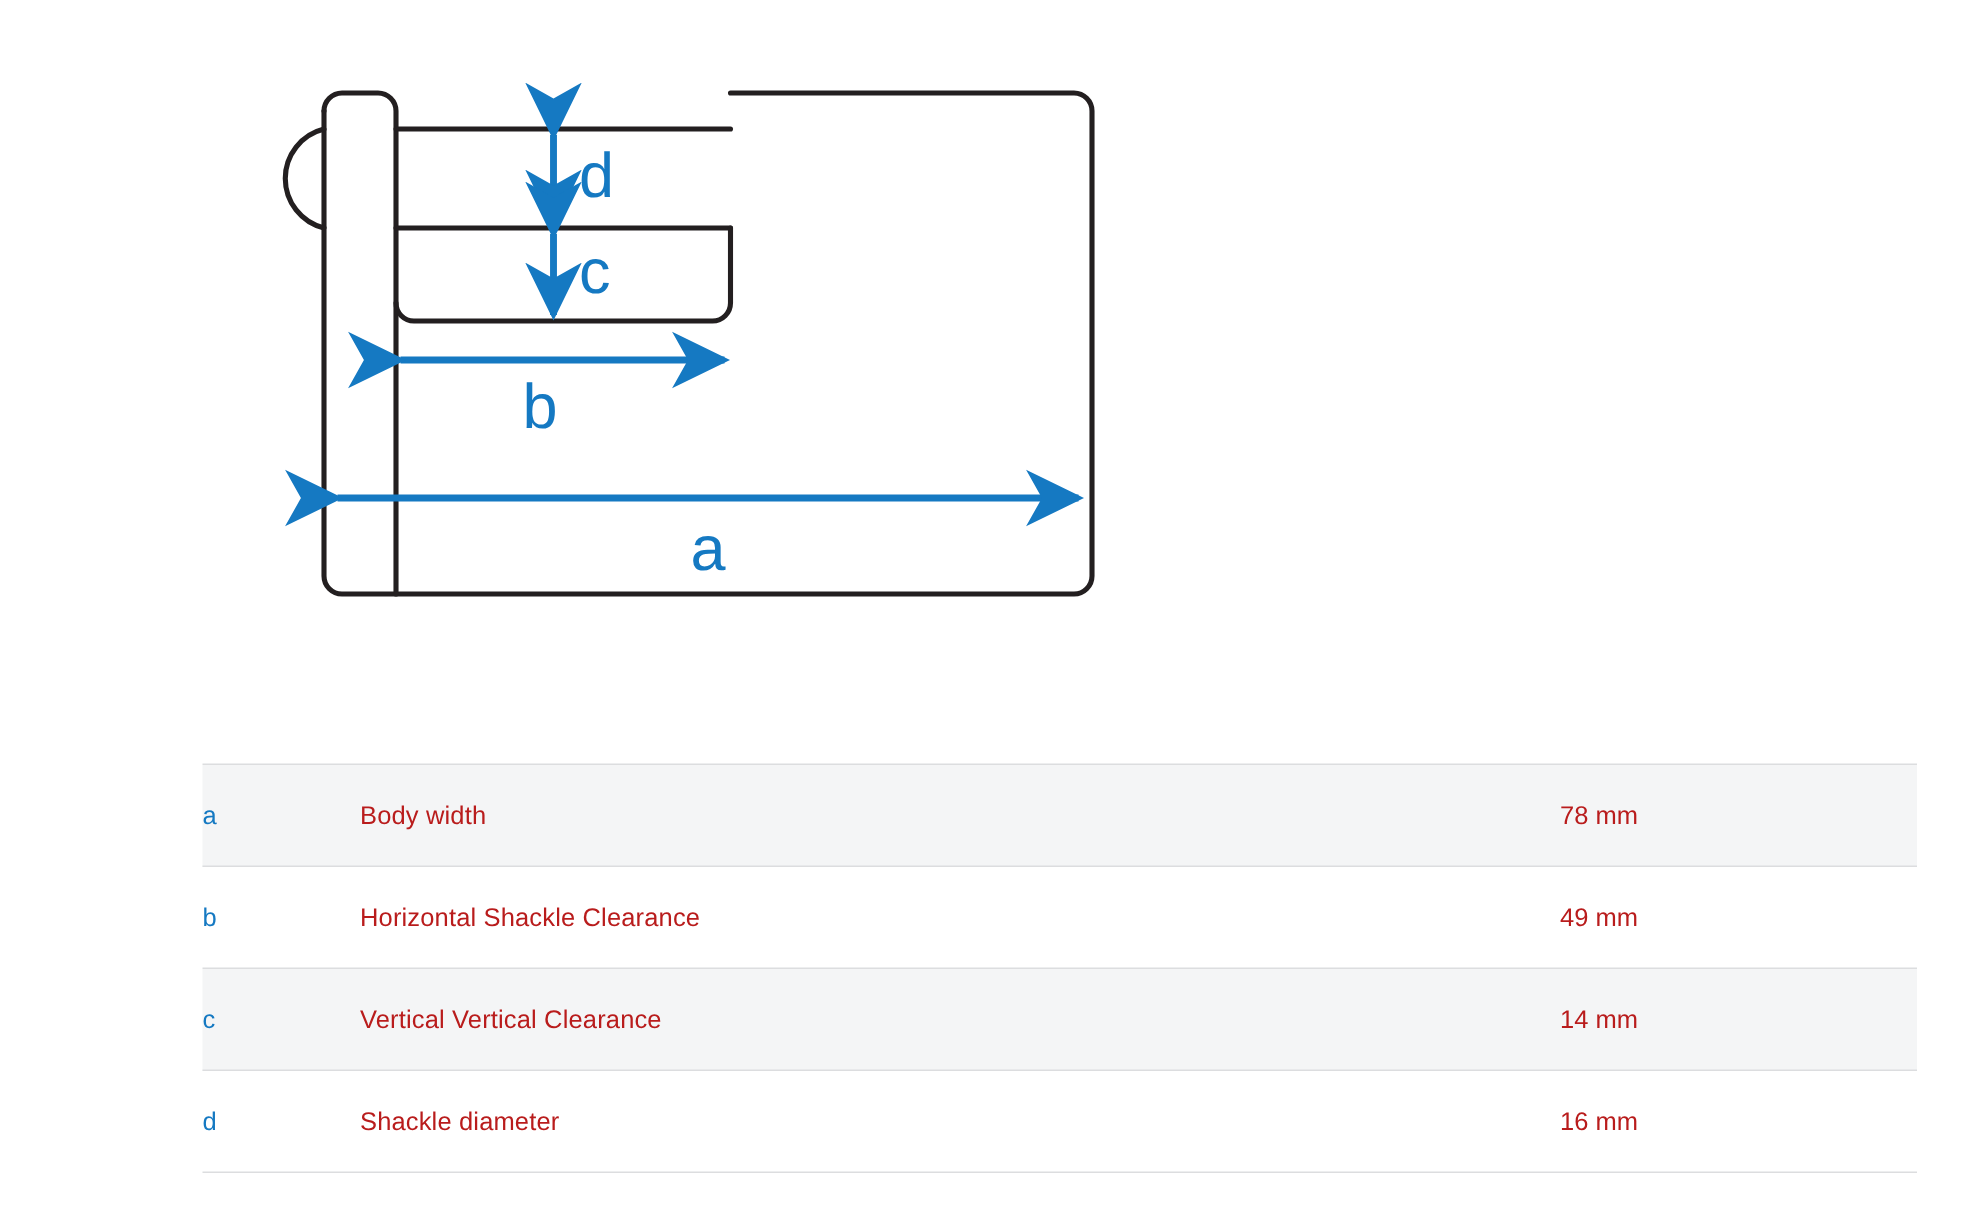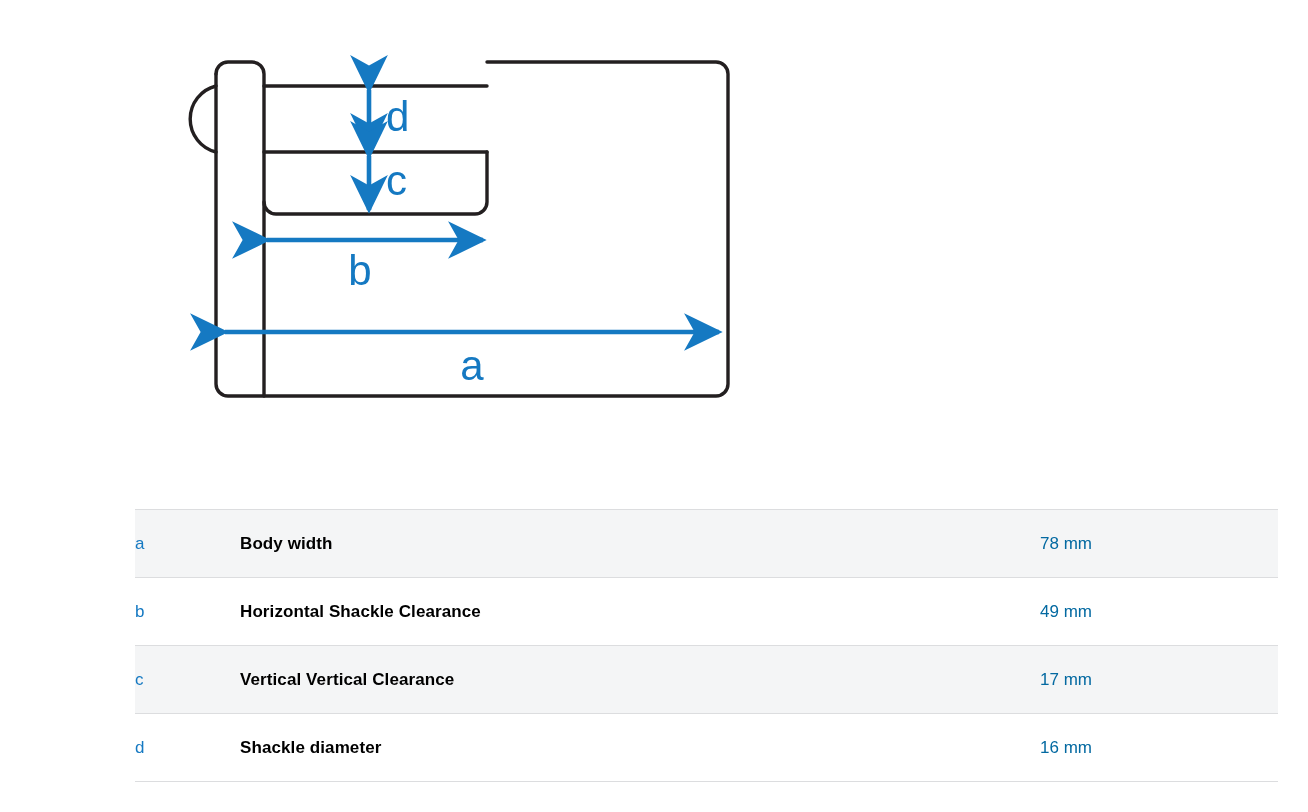--- a/index.html
+++ b/index.html
@@ -60,30 +60,30 @@
   td.cell-key {
     width: 105px;
     padding-left: 22px;
     color: #1579c2;
     font-size: 17px;
     font-weight: 400;
   }
   td.cell-label {
     width: 800px;
     padding-left: 0px;
-    font-weight: bold;
+    font-weight: normal;
     font-size: 18px;
-    color: #000000;
+    color: #b91c1c;
     letter-spacing: 0.1px;
   }
   td.cell-value {
     padding-left: 12px;
     font-weight: 400;
     font-size: 17px;
-    color: #0369a1;
+    color: #b91c1c;
   }
 </style>
 </head>
 <body>
 
 <div id="diagram-panel">
 
   <svg id="padlock-svg" width="580" height="380" viewBox="0 0 580 380" xmlns="http://www.w3.org/2000/svg">
 
     <g fill="none" stroke="#231f20" stroke-width="3.4" stroke-linejoin="round" stroke-linecap="round">
@@ -150,21 +150,21 @@
       <td class="cell-value">78 mm</td>
     </tr>
     <tr class="row-plain">
       <td class="cell-key">b</td>
       <td class="cell-label">Horizontal Shackle Clearance</td>
       <td class="cell-value">49 mm</td>
     </tr>
     <tr class="row-alt">
       <td class="cell-key">c</td>
       <td class="cell-label">Vertical Vertical Clearance</td>
-      <td class="cell-value">17 mm</td>
+      <td class="cell-value">14 mm</td>
     </tr>
     <tr class="row-plain">
       <td class="cell-key">d</td>
       <td class="cell-label">Shackle diameter</td>
       <td class="cell-value">16 mm</td>
     </tr>
   </tbody>
 </table>
 
 </body></html>

